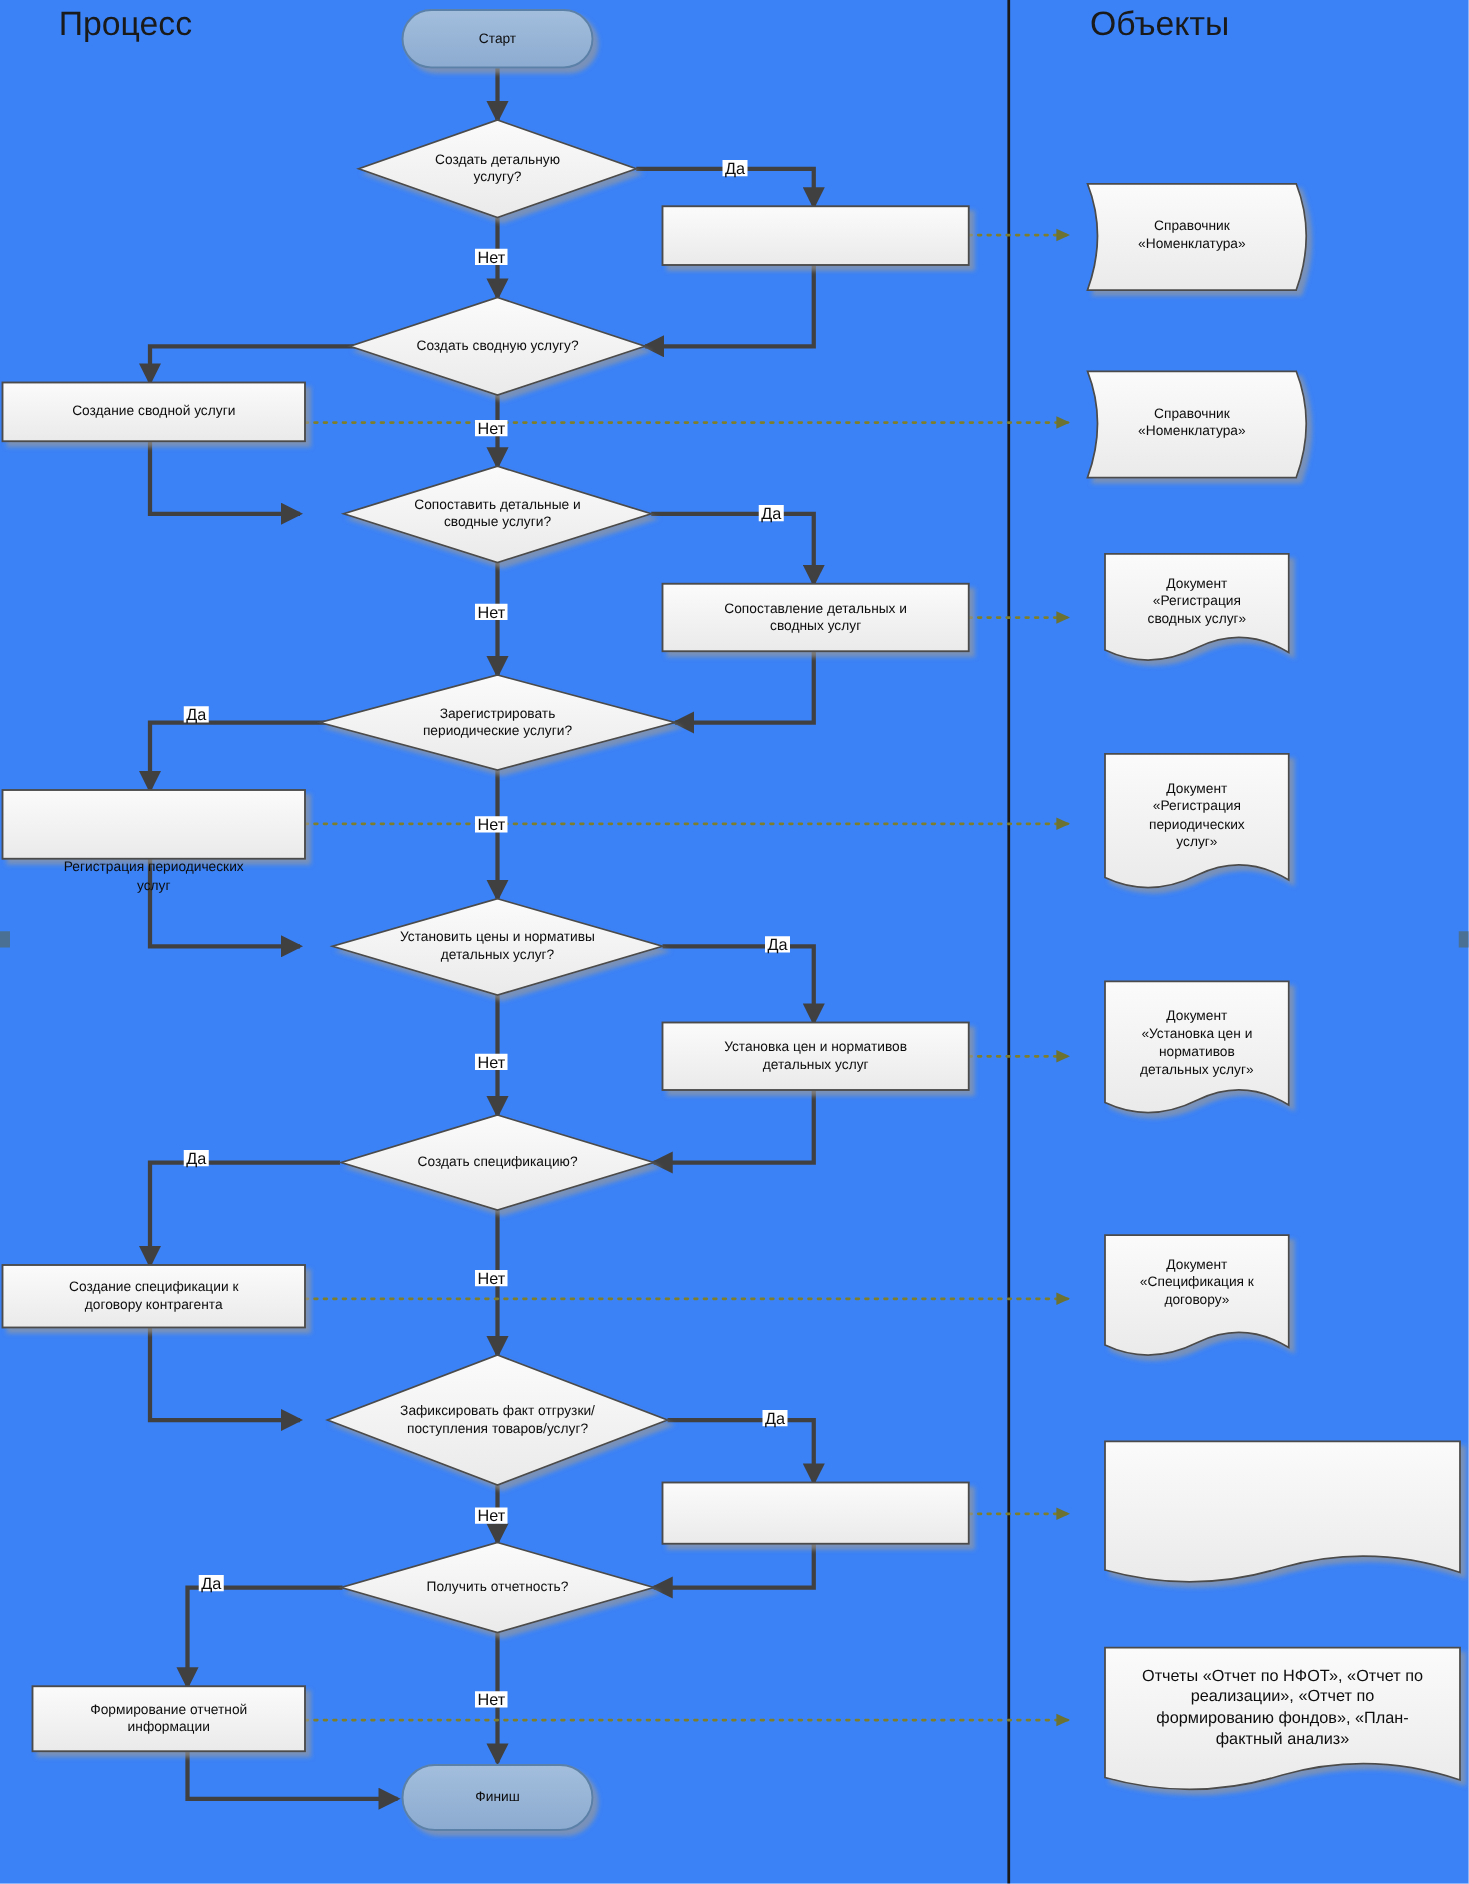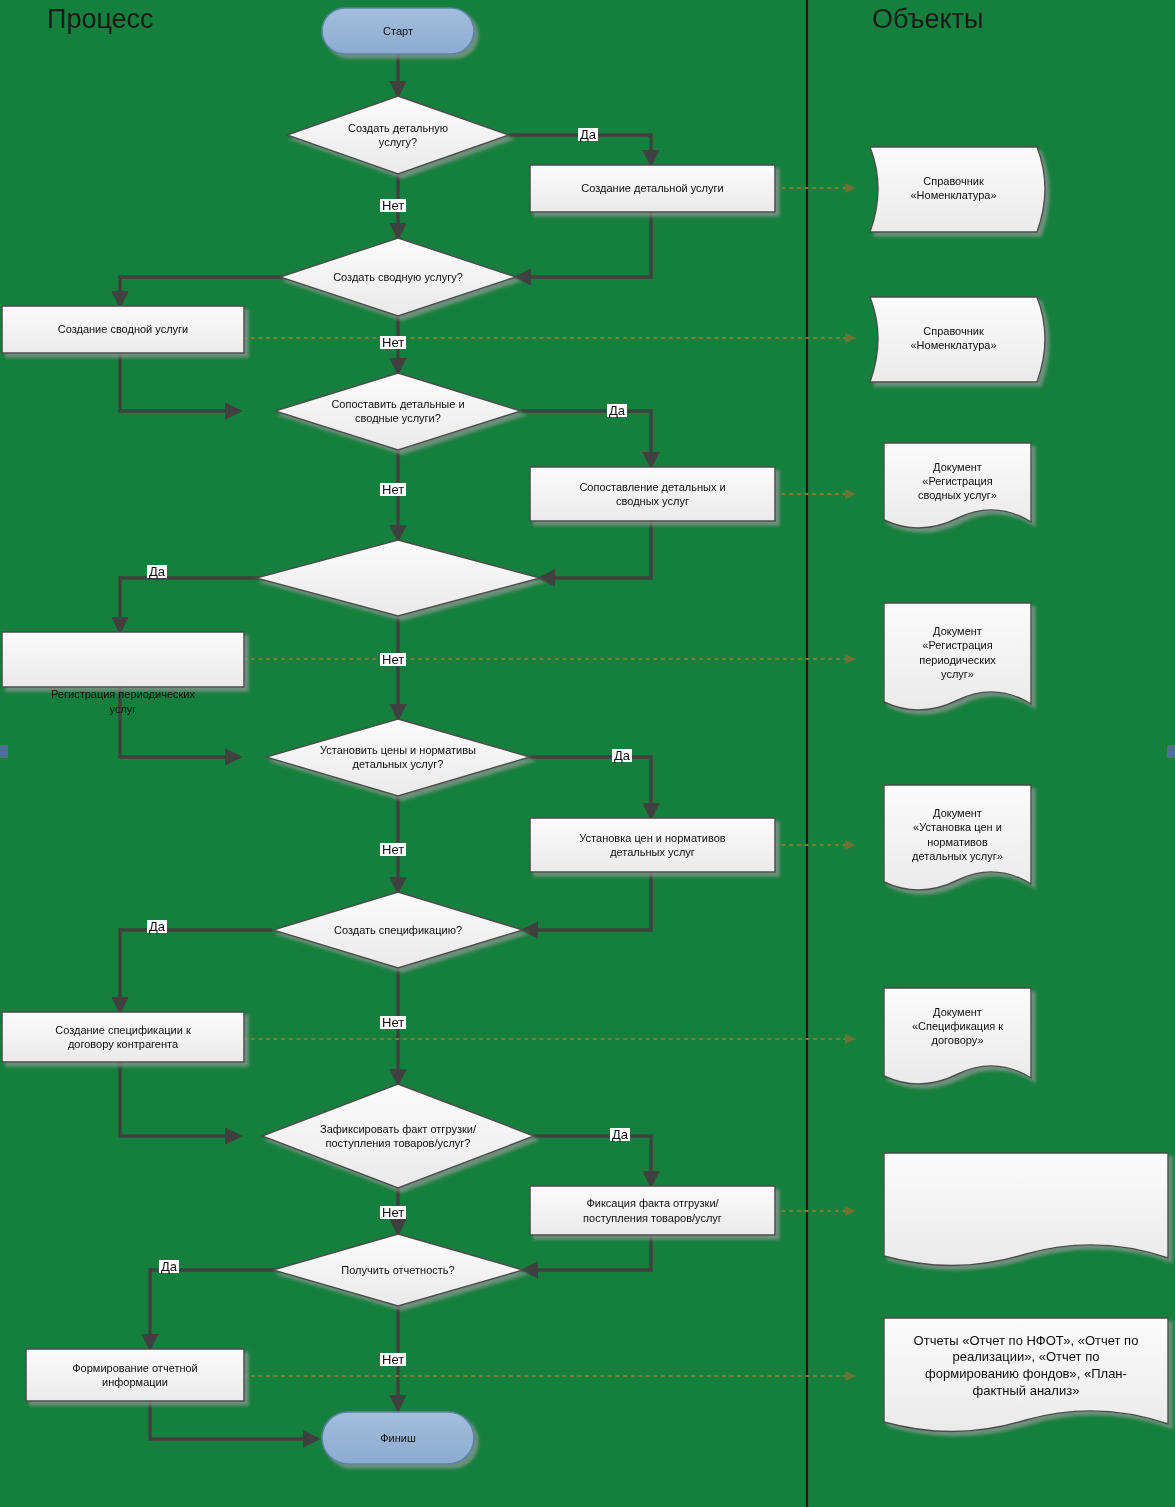--- a/index.html
+++ b/index.html
@@ -4,21 +4,21 @@
 <style>
   html, body {
     margin: 0;
     padding: 0;
     background: #ffffff;
   }
   #stage {
     position: relative;
     width: 1175px;
     height: 1507px;
-    background: #15803d;
+    background: #3b82f6;
     font-family: "Liberation Sans", sans-serif;
     overflow: hidden;
   }
   #diagram-svg {
     position: absolute;
     left: 0;
     top: 0;
     width: 1175px;
     height: 1507px;
   }
@@ -192,39 +192,38 @@
   <div class="lane-title" id="lane-title-objects">Объекты</div>
 
   <div class="node-label" style="left:322px;top:8px;width:152px;height:46px;">Старт</div>
   <div class="node-label" style="left:322px;top:1412px;width:152px;height:52px;">Финиш</div>
 
   <div class="node-label" style="left:300px;top:108px;width:196px;height:54px;">Создать детальную
 услугу?</div>
   <div class="node-label" style="left:288px;top:262px;width:220px;height:30px;">Создать сводную услугу?</div>
   <div class="node-label" style="left:288px;top:384px;width:220px;height:54px;">Сопоставить детальные и
 сводные услуги?</div>
+  <div class="node-label" style="left:282px;top:551px;width:232px;height:54px;">Зарегистрировать
+периодические услуги?</div>
   <div class="node-label" style="left:276px;top:730px;width:244px;height:54px;">Установить цены и нормативы
 детальных услуг?</div>
   <div class="node-label" style="left:288px;top:915px;width:220px;height:30px;">Создать спецификацию?</div>
   <div class="node-label" style="left:272px;top:1109px;width:252px;height:54px;">Зафиксировать факт отгрузки/
 поступления товаров/услуг?</div>
   <div class="node-label" style="left:288px;top:1255px;width:220px;height:30px;">Получить отчетность?</div>
 
-  <div class="node-label" style="left:530px;top:165px;width:245px;height:47px;">Создание детальной услуги</div>
   <div class="node-label" style="left:2px;top:306px;width:242px;height:47px;">Создание сводной услуги</div>
   <div class="node-label" style="left:530px;top:467px;width:245px;height:54px;">Сопоставление детальных и
 сводных услуг</div>
   <div class="node-label" style="left:2px;top:632px;width:242px;height:55px;margin-top:42px;">Регистрация периодических
 услуг</div>
   <div class="node-label" style="left:530px;top:818px;width:245px;height:54px;">Установка цен и нормативов
 детальных услуг</div>
   <div class="node-label" style="left:2px;top:1012px;width:242px;height:50px;">Создание спецификации к
 договору контрагента</div>
-  <div class="node-label" style="left:530px;top:1186px;width:245px;height:49px;">Фиксация факта отгрузки/
-поступления товаров/услуг</div>
   <div class="node-label" style="left:26px;top:1349px;width:218px;height:52px;">Формирование отчетной
 информации</div>
 
   <div class="node-label" style="left:880px;top:152px;width:147px;height:72px;">Справочник
 «Номенклатура»</div>
   <div class="node-label" style="left:880px;top:302px;width:147px;height:72px;">Справочник
 «Номенклатура»</div>
   <div class="node-label" style="left:884px;top:445px;width:147px;height:72px;">Документ
 «Регистрация
 сводных услуг»</div>

